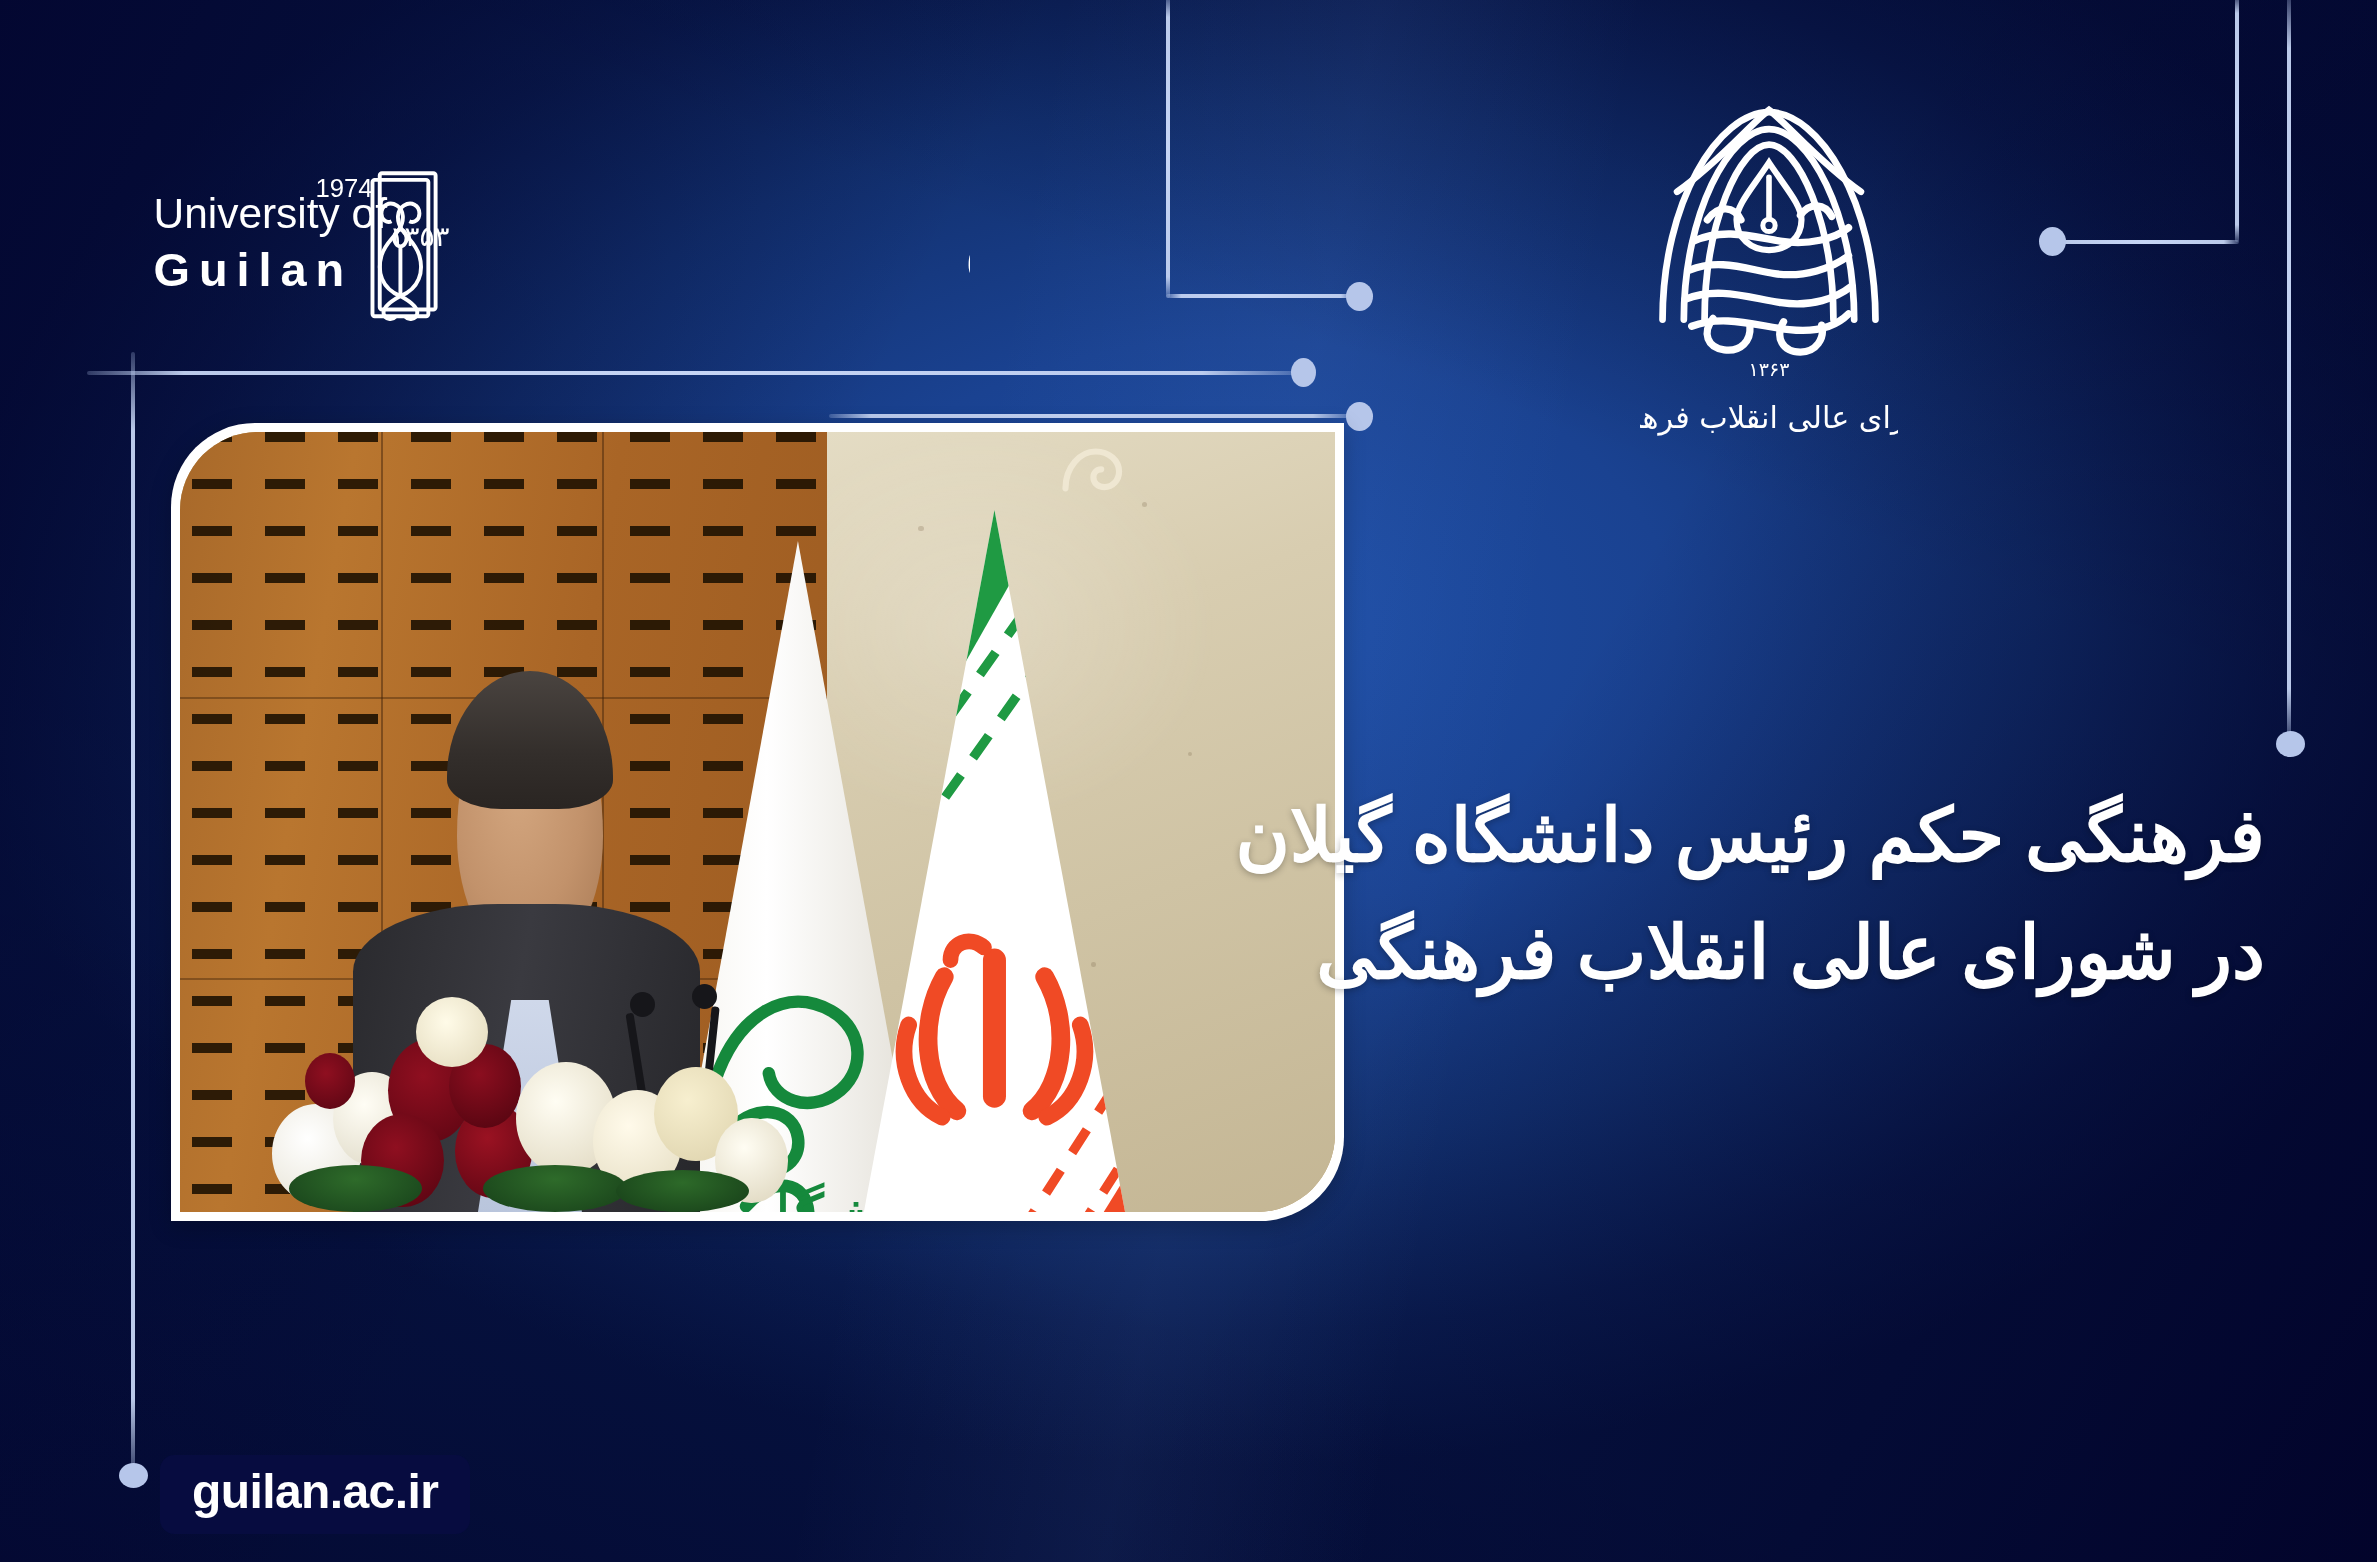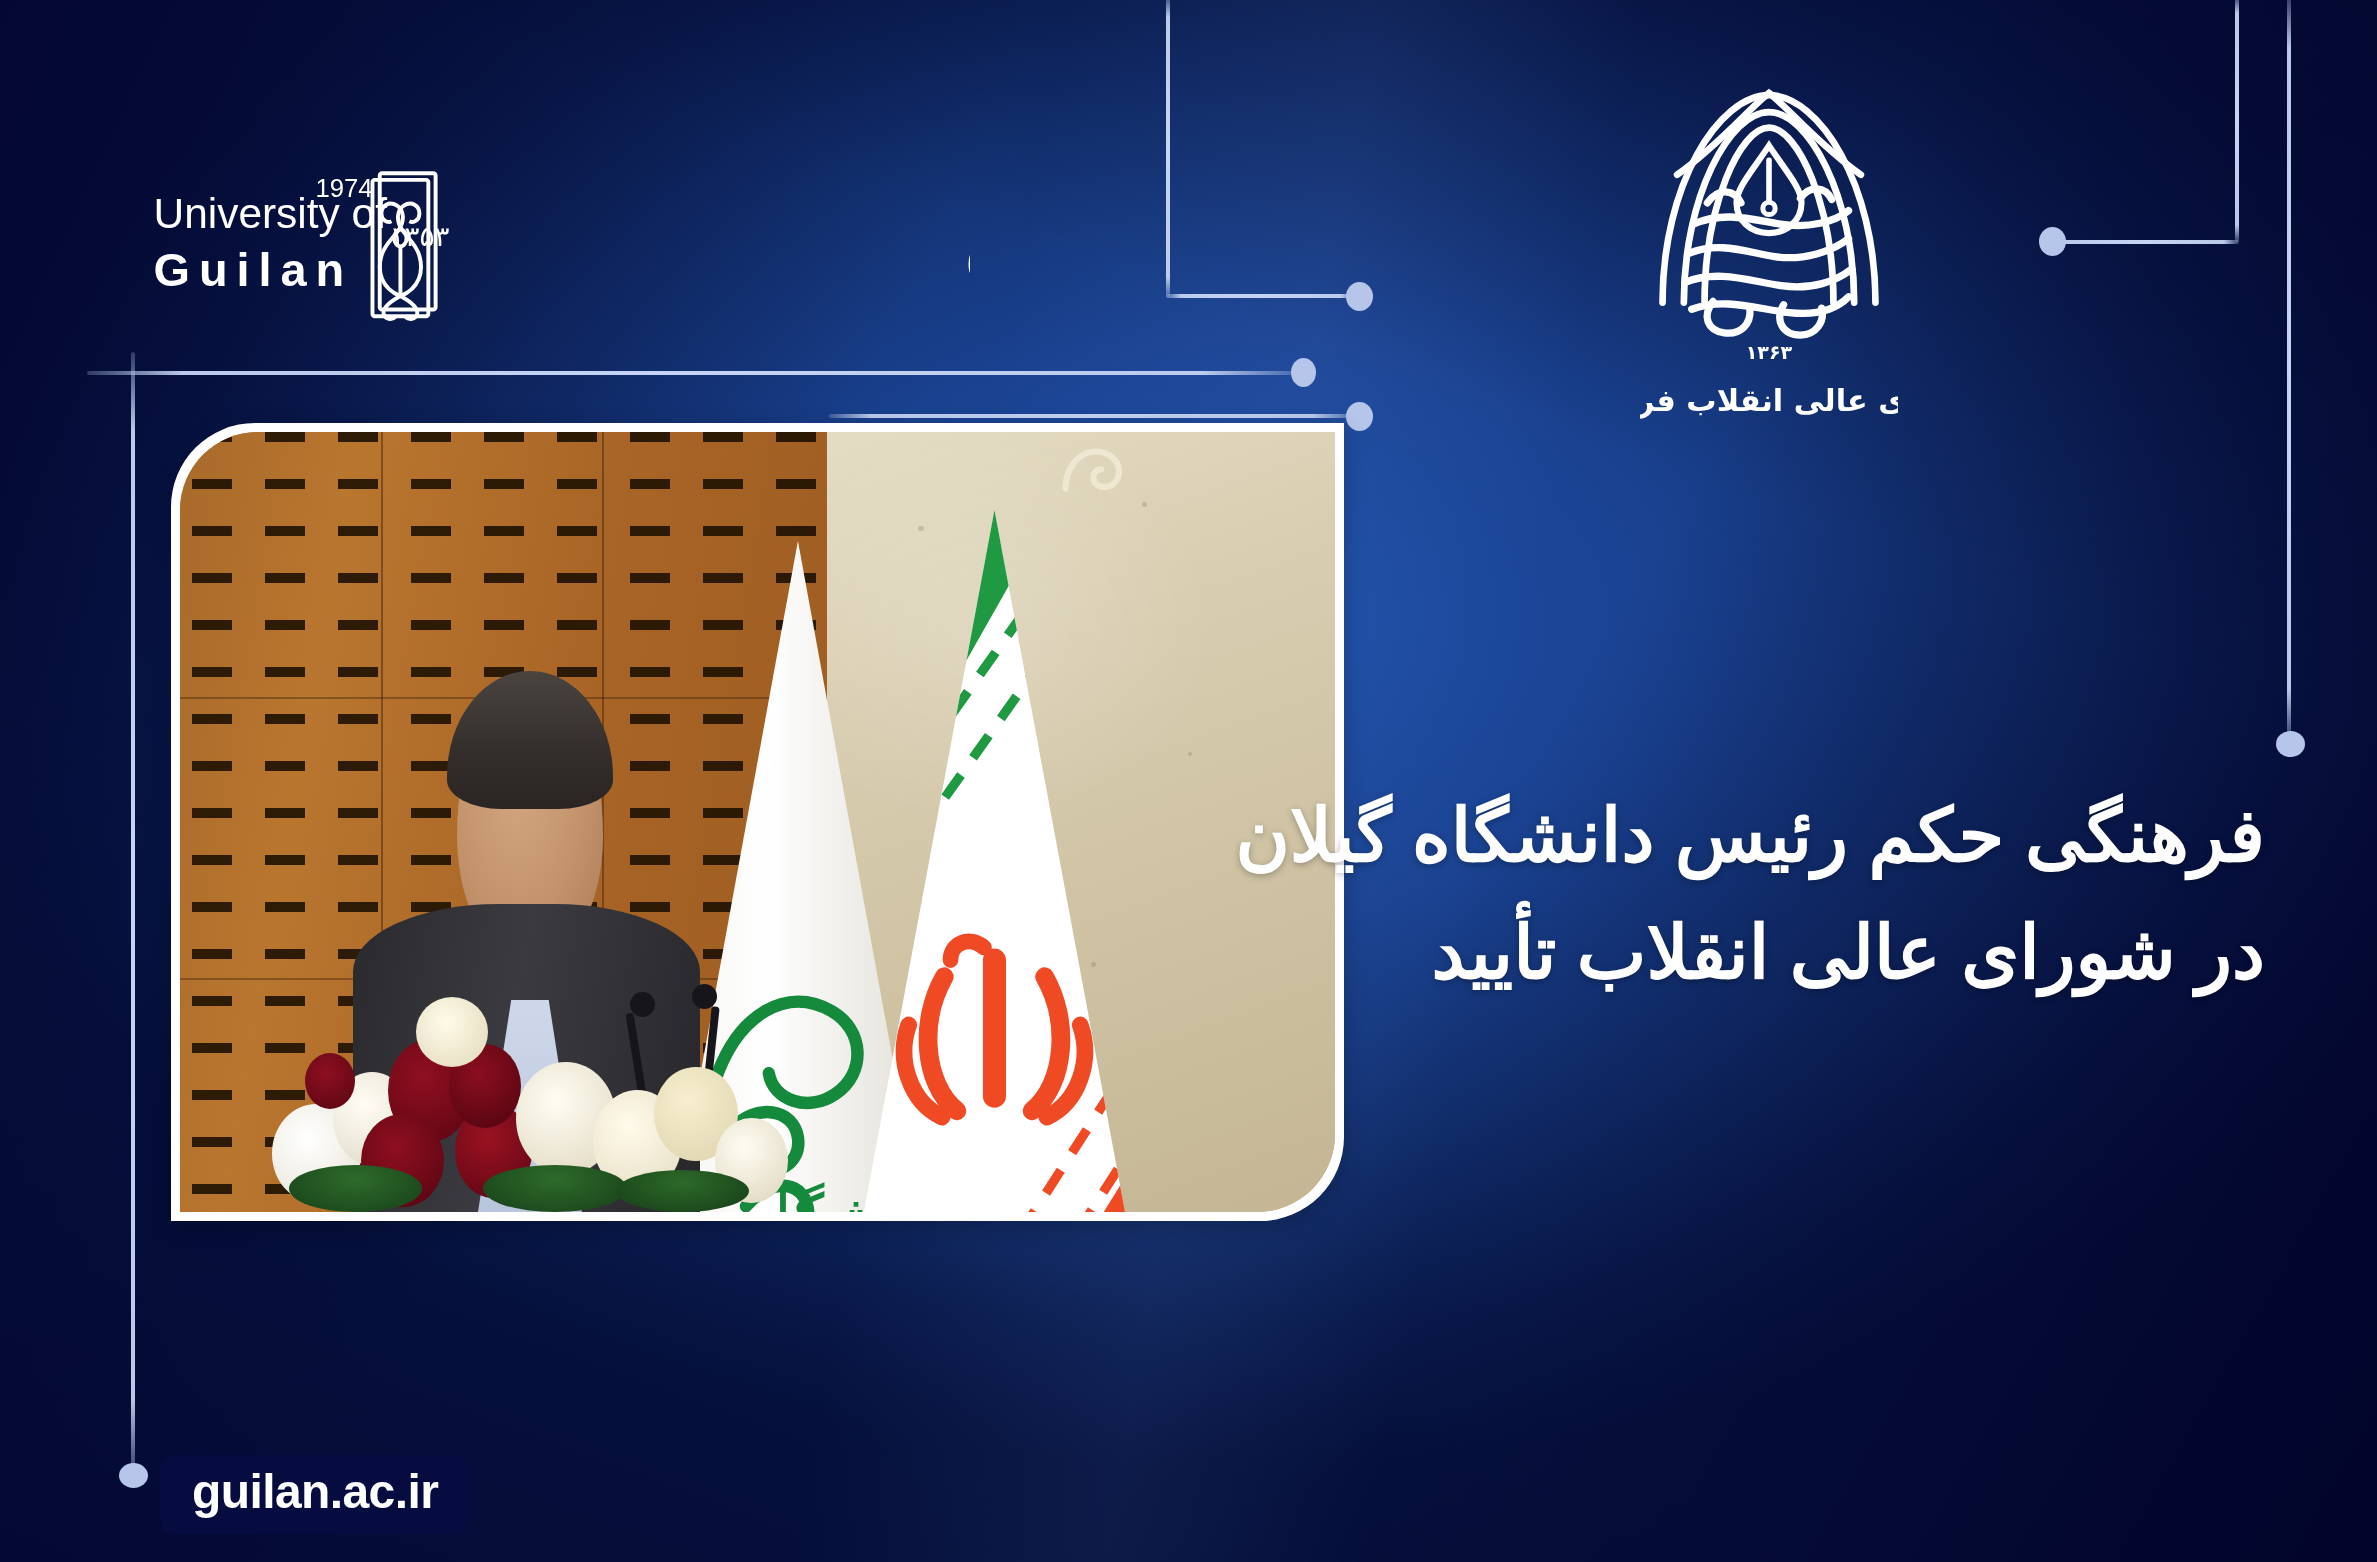--- a/index.html
+++ b/index.html
@@ -36,21 +36,21 @@
   
   .ln{position:absolute;background:#aec0e8;}
   .ln-h{height:3.9px;border-radius:2.2px;
         background:linear-gradient(90deg, rgba(174,192,232,.25) 0%, rgba(196,211,243,.95) 8%, #c6d5f5 50%, rgba(196,211,243,.95) 92%, rgba(174,192,232,.25) 100%);}
   .ln-v{width:3.9px;border-radius:2.2px;
         background:linear-gradient(180deg, rgba(174,192,232,.25) 0%, rgba(196,211,243,.95) 7%, #c6d5f5 50%, rgba(196,211,243,.95) 93%, rgba(174,192,232,.25) 100%);}
   .dot{position:absolute;border-radius:50%;background:#b6c6ea;}
 
   
   #ug-logo{position:absolute;left:147px;top:162px;width:823px;height:162px;}
-  #sccr-logo{position:absolute;left:1640px;top:56px;width:258px;height:381px;font-weight:bold;}
+  #sccr-logo{position:absolute;left:1640px;top:73px;width:258px;height:381px;}
 
   
   #photo-frame{
     position:absolute;left:171px;top:423px;width:1173px;height:798px;
     background:#ffffff;
     border-radius:84px 0 84px 0;
     padding:9px;
     overflow:hidden;
     box-shadow:0 5.6px 22.4px rgba(0,0,0,.22);
   }
@@ -359,19 +359,19 @@
         <div class="bloom" style="left:5%;bottom:0%;width:24%;height:20%;background:radial-gradient(ellipse at 50% 30%,#2e6b2a,#17401a);"></div>
         <div class="bloom" style="left:40%;bottom:0%;width:26%;height:20%;background:radial-gradient(ellipse at 50% 30%,#2e6b2a,#173f19);"></div>
         <div class="bloom" style="left:64%;bottom:0%;width:24%;height:18%;background:radial-gradient(ellipse at 50% 30%,#2d6a29,#163d18);"></div>
       </div>
 
     </div>
   </div>
 
   <div id="headline">
     <span class="hl-line">فرهنگی حکم رئیس دانشگاه گیلان</span>
-    <span class="hl-line">در شورای عالی انقلاب تأیید</span>
+    <span class="hl-line">در شورای عالی انقلاب فرهنگی</span>
   </div>
 
   <div id="url-badge">guilan.ac.ir</div>
 
 </div>
 
 
 </body></html>

